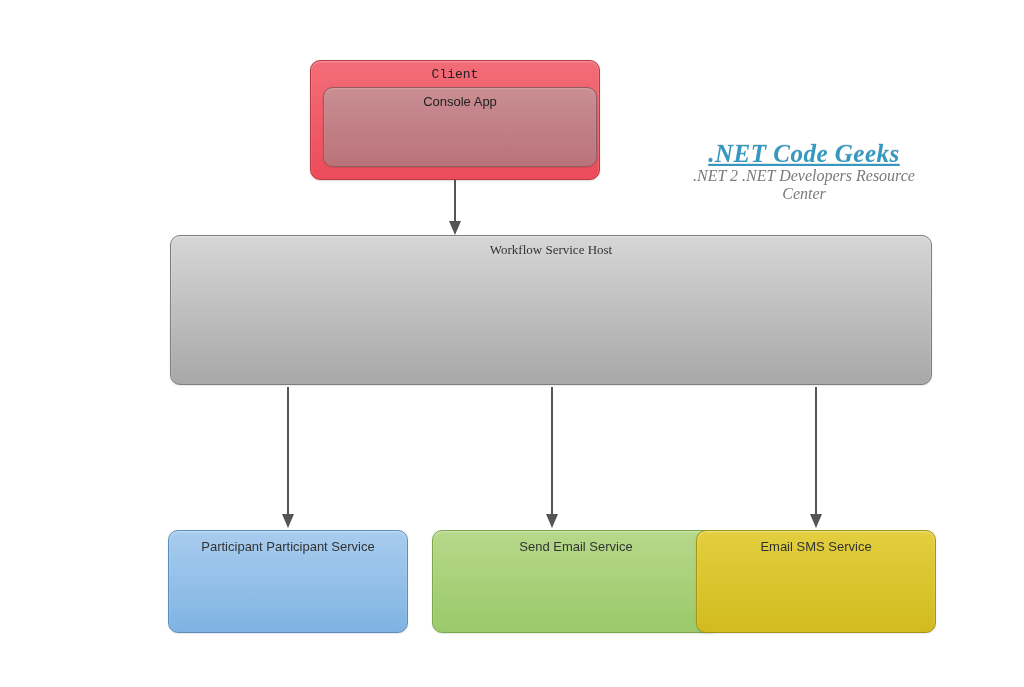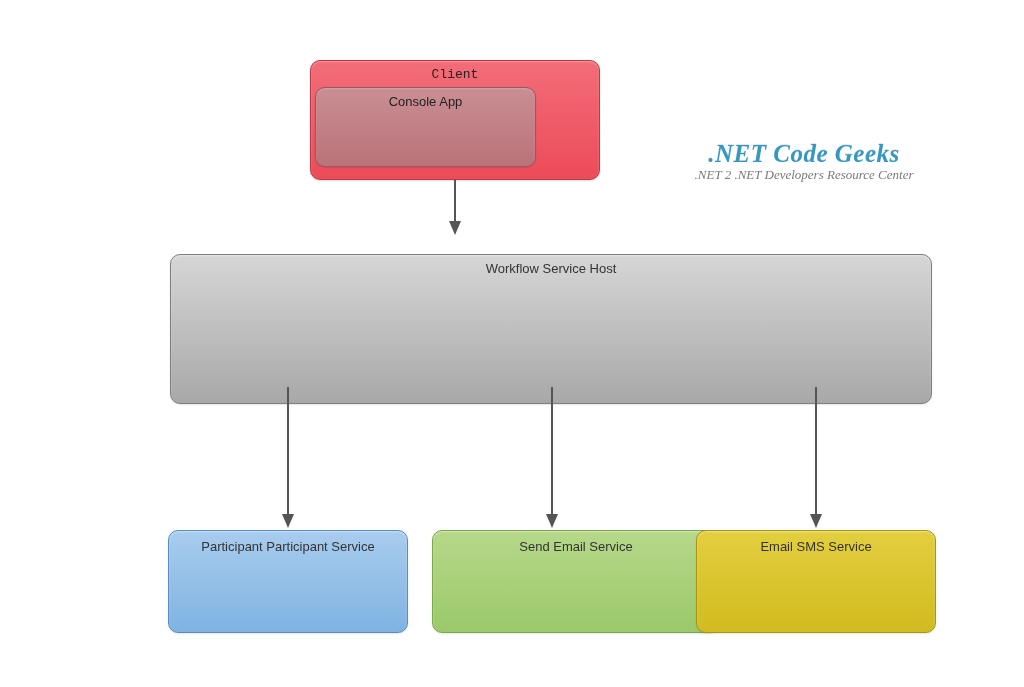--- a/index.html
+++ b/index.html
@@ -28,41 +28,42 @@
     box-shadow: inset 0 1px 2px rgba(255,255,255,0.3), 0 1px 2px rgba(0,0,0,0.15);
   }
   .client-title {
     padding-top: 6px;
     font-size: 13px;
     color: #222;
     font-family: Liberation Mono, monospace;
   }
   .client-inner {
     position: absolute;
-    left: 4px;
+    left: 12px;
     top: 26px;
-    width: 221px;
+    width: 274px;
     height: 80px;
     background: linear-gradient(to bottom, #c98e93 0%, #b97379 100%);
     border: 1px solid #8f5c61;
     border-radius: 10px;
     box-shadow: inset 0 1px 2px rgba(255,255,255,0.2), 0 1px 2px rgba(0,0,0,0.1);
   }
   .client-inner-title {
     padding-top: 6px;
     color: #222;
   }
   .workflow-host {
     left: 170px;
-    top: 254px;
+    top: 235px;
     width: 762px;
     height: 150px;
     background: linear-gradient(to bottom, #d6d6d6 0%, #a8a8a8 100%);
     border: 1px solid #7e7e7e;
     box-shadow: inset 0 1px 2px rgba(255,255,255,0.4), 0 1px 2px rgba(0,0,0,0.1);
+    font-family: Liberation Serif, serif;
   }
   .workflow-host .title {
     padding-top: 6px;
   }
   .svc {
     top: 530px;
     height: 103px;
     border-radius: 10px;
     box-shadow: inset 0 1px 2px rgba(255,255,255,0.4), 0 1px 2px rgba(0,0,0,0.1);
   }
@@ -102,23 +103,24 @@
     width: 260px;
   }
   .watermark .wm-title {
     font-size: 25px;
     font-weight: 700;
     font-style: italic;
     color: #3498c0;
     text-shadow: 0 1px 0 rgba(255,255,255,0.6), 0 -1px 0 rgba(0,0,0,0.1);
     font-family: Georgia, serif;
     letter-spacing: 0.5px;
+    text-decoration: underline;
   }
   .watermark .wm-sub {
-    font-size: 13px;
+    font-size: 16px;
     font-style: italic;
     color: #7a7a7a;
     margin-top: -1px;
     font-family: Georgia, serif;
   }
 </style>
 </head>
 <body>
 
 <div class="box client-outer">

